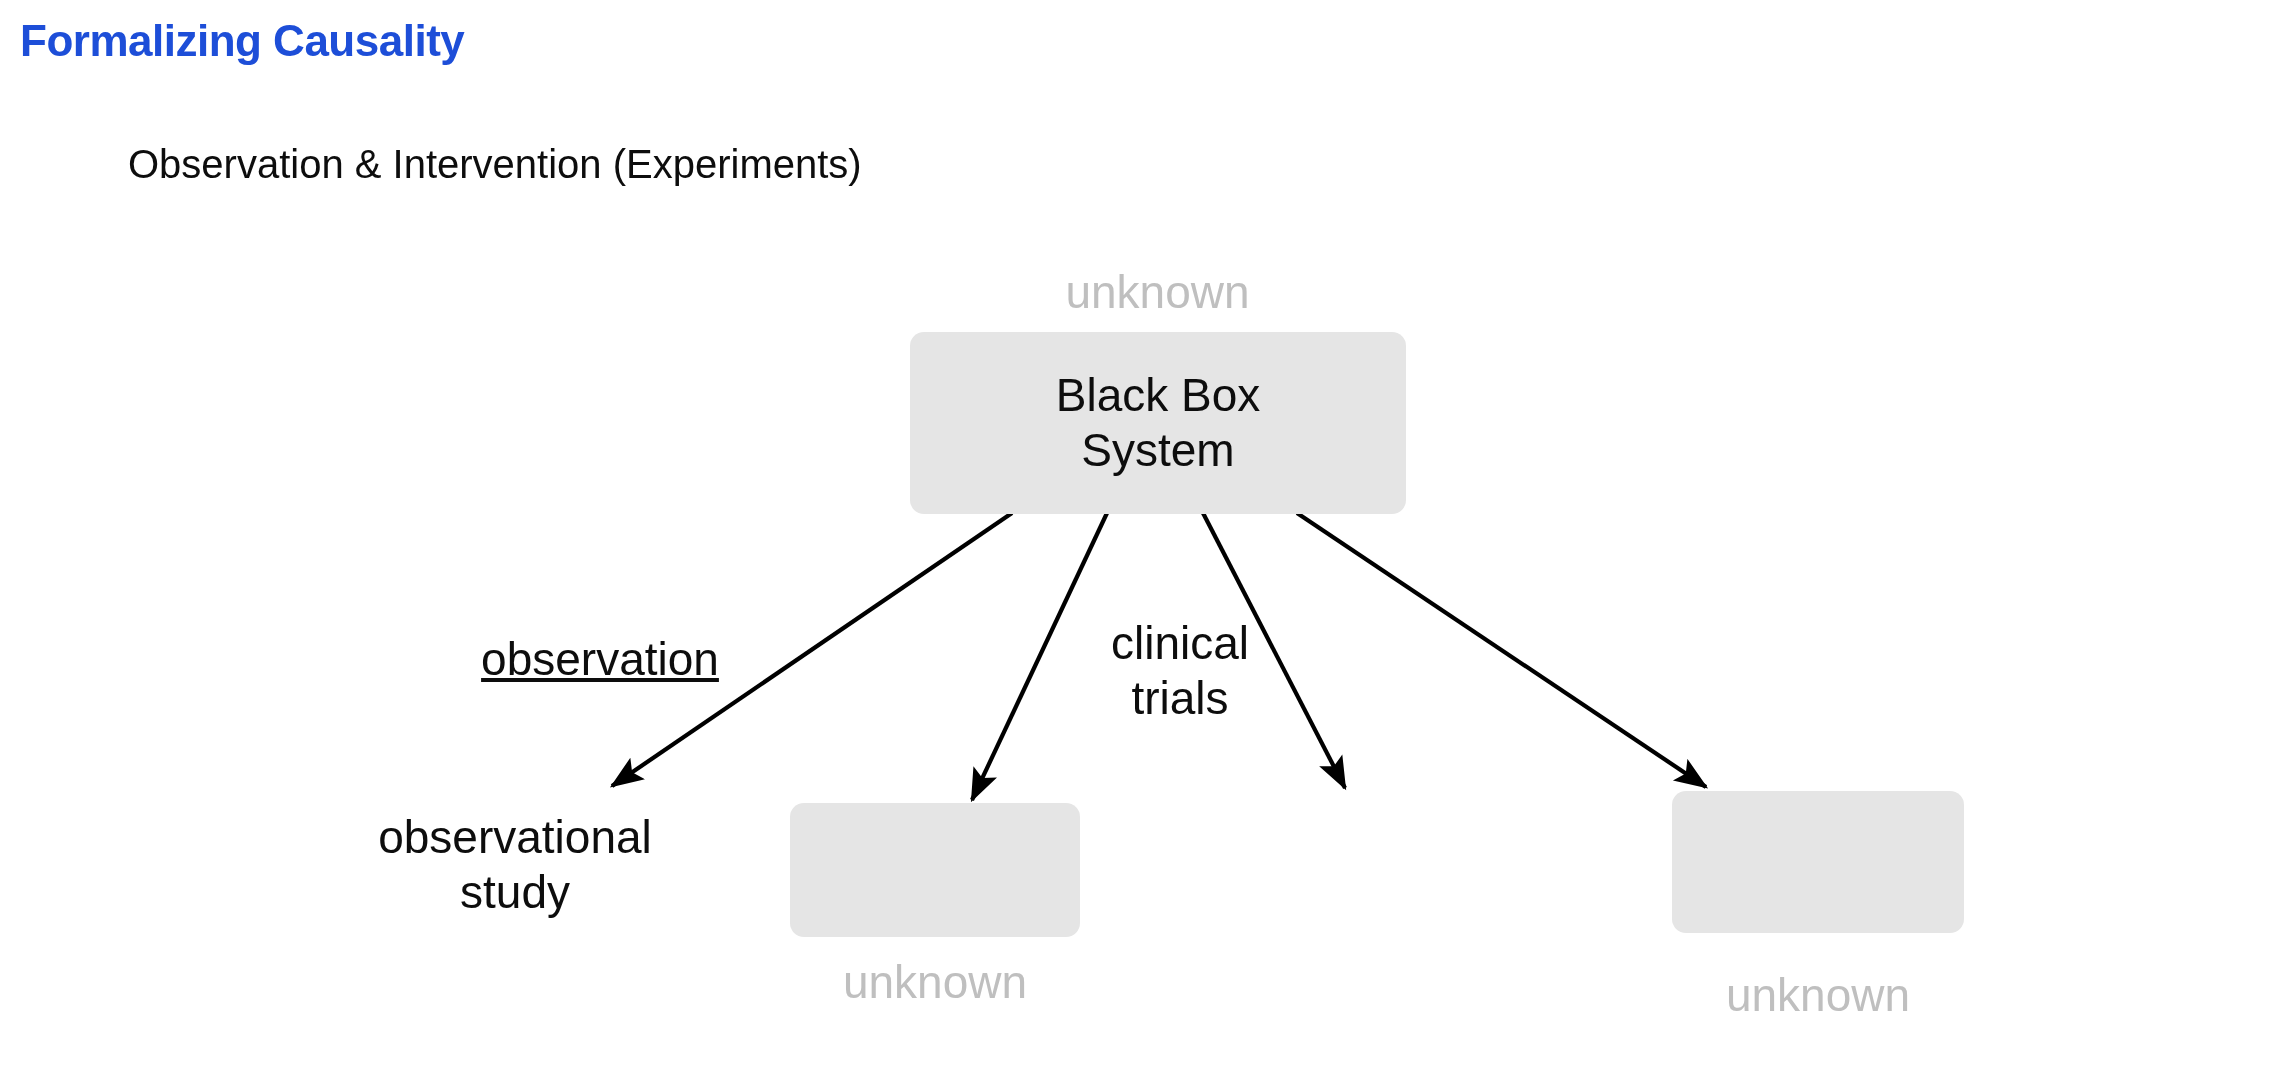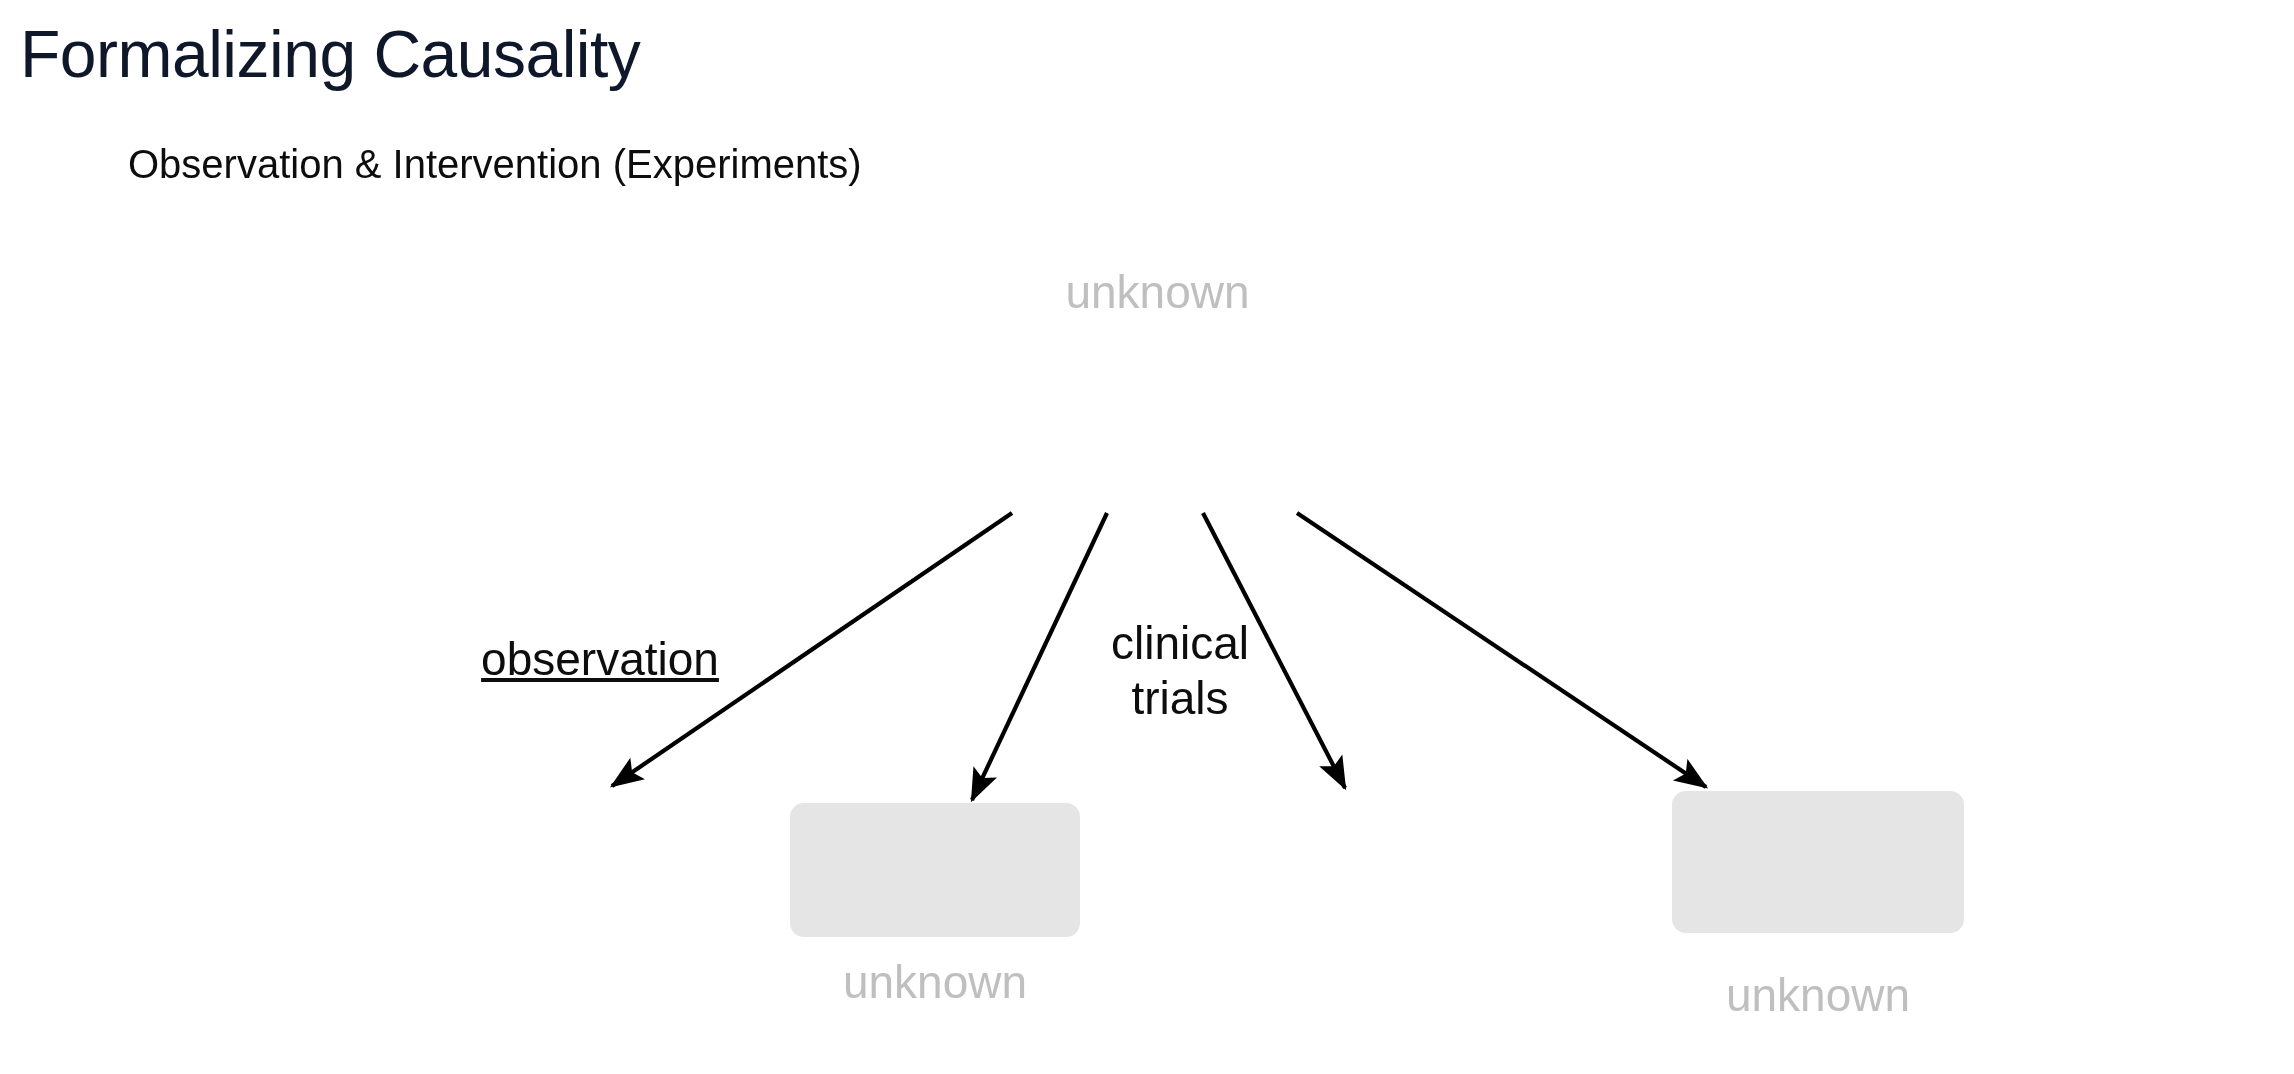--- a/index.html
+++ b/index.html
@@ -15,24 +15,24 @@
     position: relative;
     width: 2294px;
     height: 1074px;
     background: #ffffff;
     overflow: hidden;
   }
   #slide-title {
     position: absolute;
     left: 20px;
     top: 16px;
-    font-size: 66px;
-    font-weight: 400;
+    font-size: 44px;
+    font-weight: 700;
     letter-spacing: -0.5px;
-    color: #0f172a;
+    color: #1d4ed8;
     white-space: nowrap;
   }
   #slide-subtitle {
     position: absolute;
     left: 128px;
     top: 142px;
     font-size: 40px;
     font-weight: 400;
     color: #0d0d0d;
     white-space: nowrap;
@@ -112,27 +112,33 @@
       </marker>
     </defs>
     <line id="arrow-0" stroke="#000000" stroke-width="4.2" marker-end="url(#arrowhead)" x1="1012" y1="513" x2="612" y2="786"></line>
     <line id="arrow-1" stroke="#000000" stroke-width="4.2" marker-end="url(#arrowhead)" x1="1107" y1="513" x2="972" y2="800"></line>
     <line id="arrow-2" stroke="#000000" stroke-width="4.2" marker-end="url(#arrowhead)" x1="1203" y1="513" x2="1345" y2="788"></line>
     <line id="arrow-3" stroke="#000000" stroke-width="4.2" marker-end="url(#arrowhead)" x1="1297" y1="513" x2="1706" y2="787"></line>
   </svg>
 
   <div class="caption" style="left:910px; top:265px; width:495px;">unknown</div>
 
+  <div class="node-box" style="left:910px; top:332px; width:496px; height:182px;">
+    <div class="node-box-label">Black Box
+System</div>
+  </div>
 
   <div class="edge-label center" style="left:420px; top:632px; width:360px;text-decoration:underline;">observation</div>
 
   <div class="edge-label center" style="left:1060px; top:616px; width:240px;">clinical
 trials</div>
 
 
+  <div class="leaf-label" style="left:305px; top:810px; width:420px;">observational
+study</div>
 
   <div class="node-box" style="left:790px; top:803px; width:290px; height:134px;">
     <div class="node-box-label"></div>
   </div>
   <div class="caption" style="left:790px; top:955px; width:290px;">unknown</div>
 
 
   <div class="node-box" style="left:1672px; top:791px; width:292px; height:142px;">
     <div class="node-box-label"></div>
   </div>

